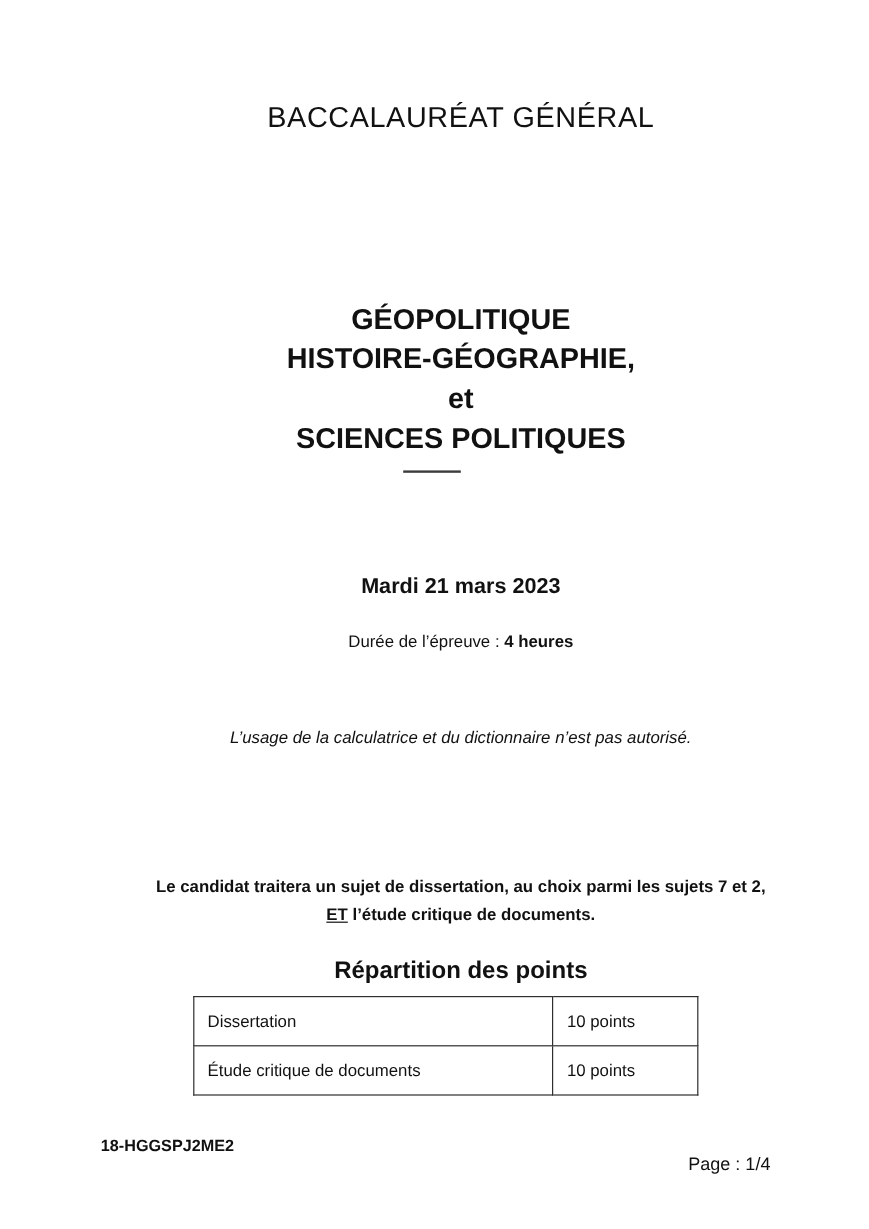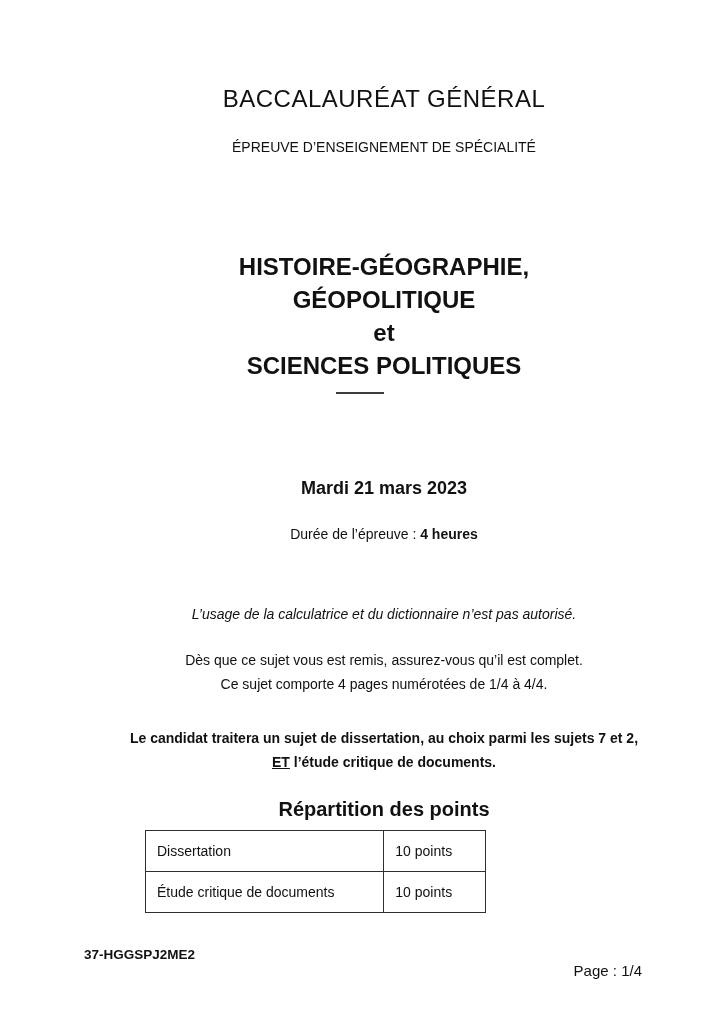--- a/index.html
+++ b/index.html
@@ -82,22 +82,22 @@
   }
   .doc-directive .underlined { text-decoration: underline; }
   .doc-points-heading {
     top: 798px;
     font-size: 20px;
     font-weight: bold;
   }
   table.points-table {
     position: absolute;
     top: 830px;
-    left: 145px;
-    width: 341px;
+    left: 161px;
+    width: 421px;
     border-collapse: collapse;
     font-size: 14px;
     color: #111111;
   }
   table.points-table td {
     border: 1.5px solid #2f2f2f;
     height: 40px;
     vertical-align: middle;
     padding: 0 8px 0 11px;
   }
@@ -117,44 +117,39 @@
     font-size: 15px;
   }
 </style>
 </head>
 <body>
 
 <div class="page">
 
   <div class="centered doc-main-heading">BACCALAURÉAT GÉNÉRAL</div>
 
-  <div class="centered doc-sub-heading">ÉPREUVE D’ENSEIGNEMENT DE SPÉCIALITÉ</div>
 
 
   <div class="centered doc-title">
+    <div>GÉOPOLITIQUE</div>
     <div>HISTOIRE-GÉOGRAPHIE,</div>
-    <div>GÉOPOLITIQUE</div>
     <div>et</div>
     <div>SCIENCES POLITIQUES</div>
   </div>
 
   <div class="title-rule"></div>
 
   <div class="centered doc-date">Mardi 21 mars 2023</div>
 
   <div class="centered doc-duration">
     <span>Durée de l’épreuve : </span><span class="bold">4 heures</span>
   </div>
 
   <div class="centered doc-notice-italic">L’usage de la calculatrice et du dictionnaire n’est pas autorisé.</div>
 
-  <div class="centered doc-instructions">
-    <div>Dès que ce sujet vous est remis, assurez-vous qu’il est complet.</div>
-    <div>Ce sujet comporte 4 pages numérotées de 1/4 à 4/4.</div>
-  </div>
 
   <div class="centered doc-directive">
     <div>Le candidat traitera un sujet de dissertation, au choix parmi les sujets 7 et 2,</div>
     <div><span class="underlined">ET</span><span> l’étude critique de documents.</span></div>
   </div>
 
   <div class="centered doc-points-heading">Répartition des points</div>
 
   <table class="points-table">
     <tbody>
@@ -162,17 +157,17 @@
         <td class="col-label">Dissertation</td>
         <td class="col-points">10 points</td>
       </tr>
       <tr>
         <td class="col-label">Étude critique de documents</td>
         <td class="col-points">10 points</td>
       </tr>
     </tbody>
   </table>
 
-  <div class="footer-code">37-HGGSPJ2ME2</div>
+  <div class="footer-code">18-HGGSPJ2ME2</div>
 
   <div class="footer-page">Page : 1/4</div>
 
 </div>
 
 </body></html>

